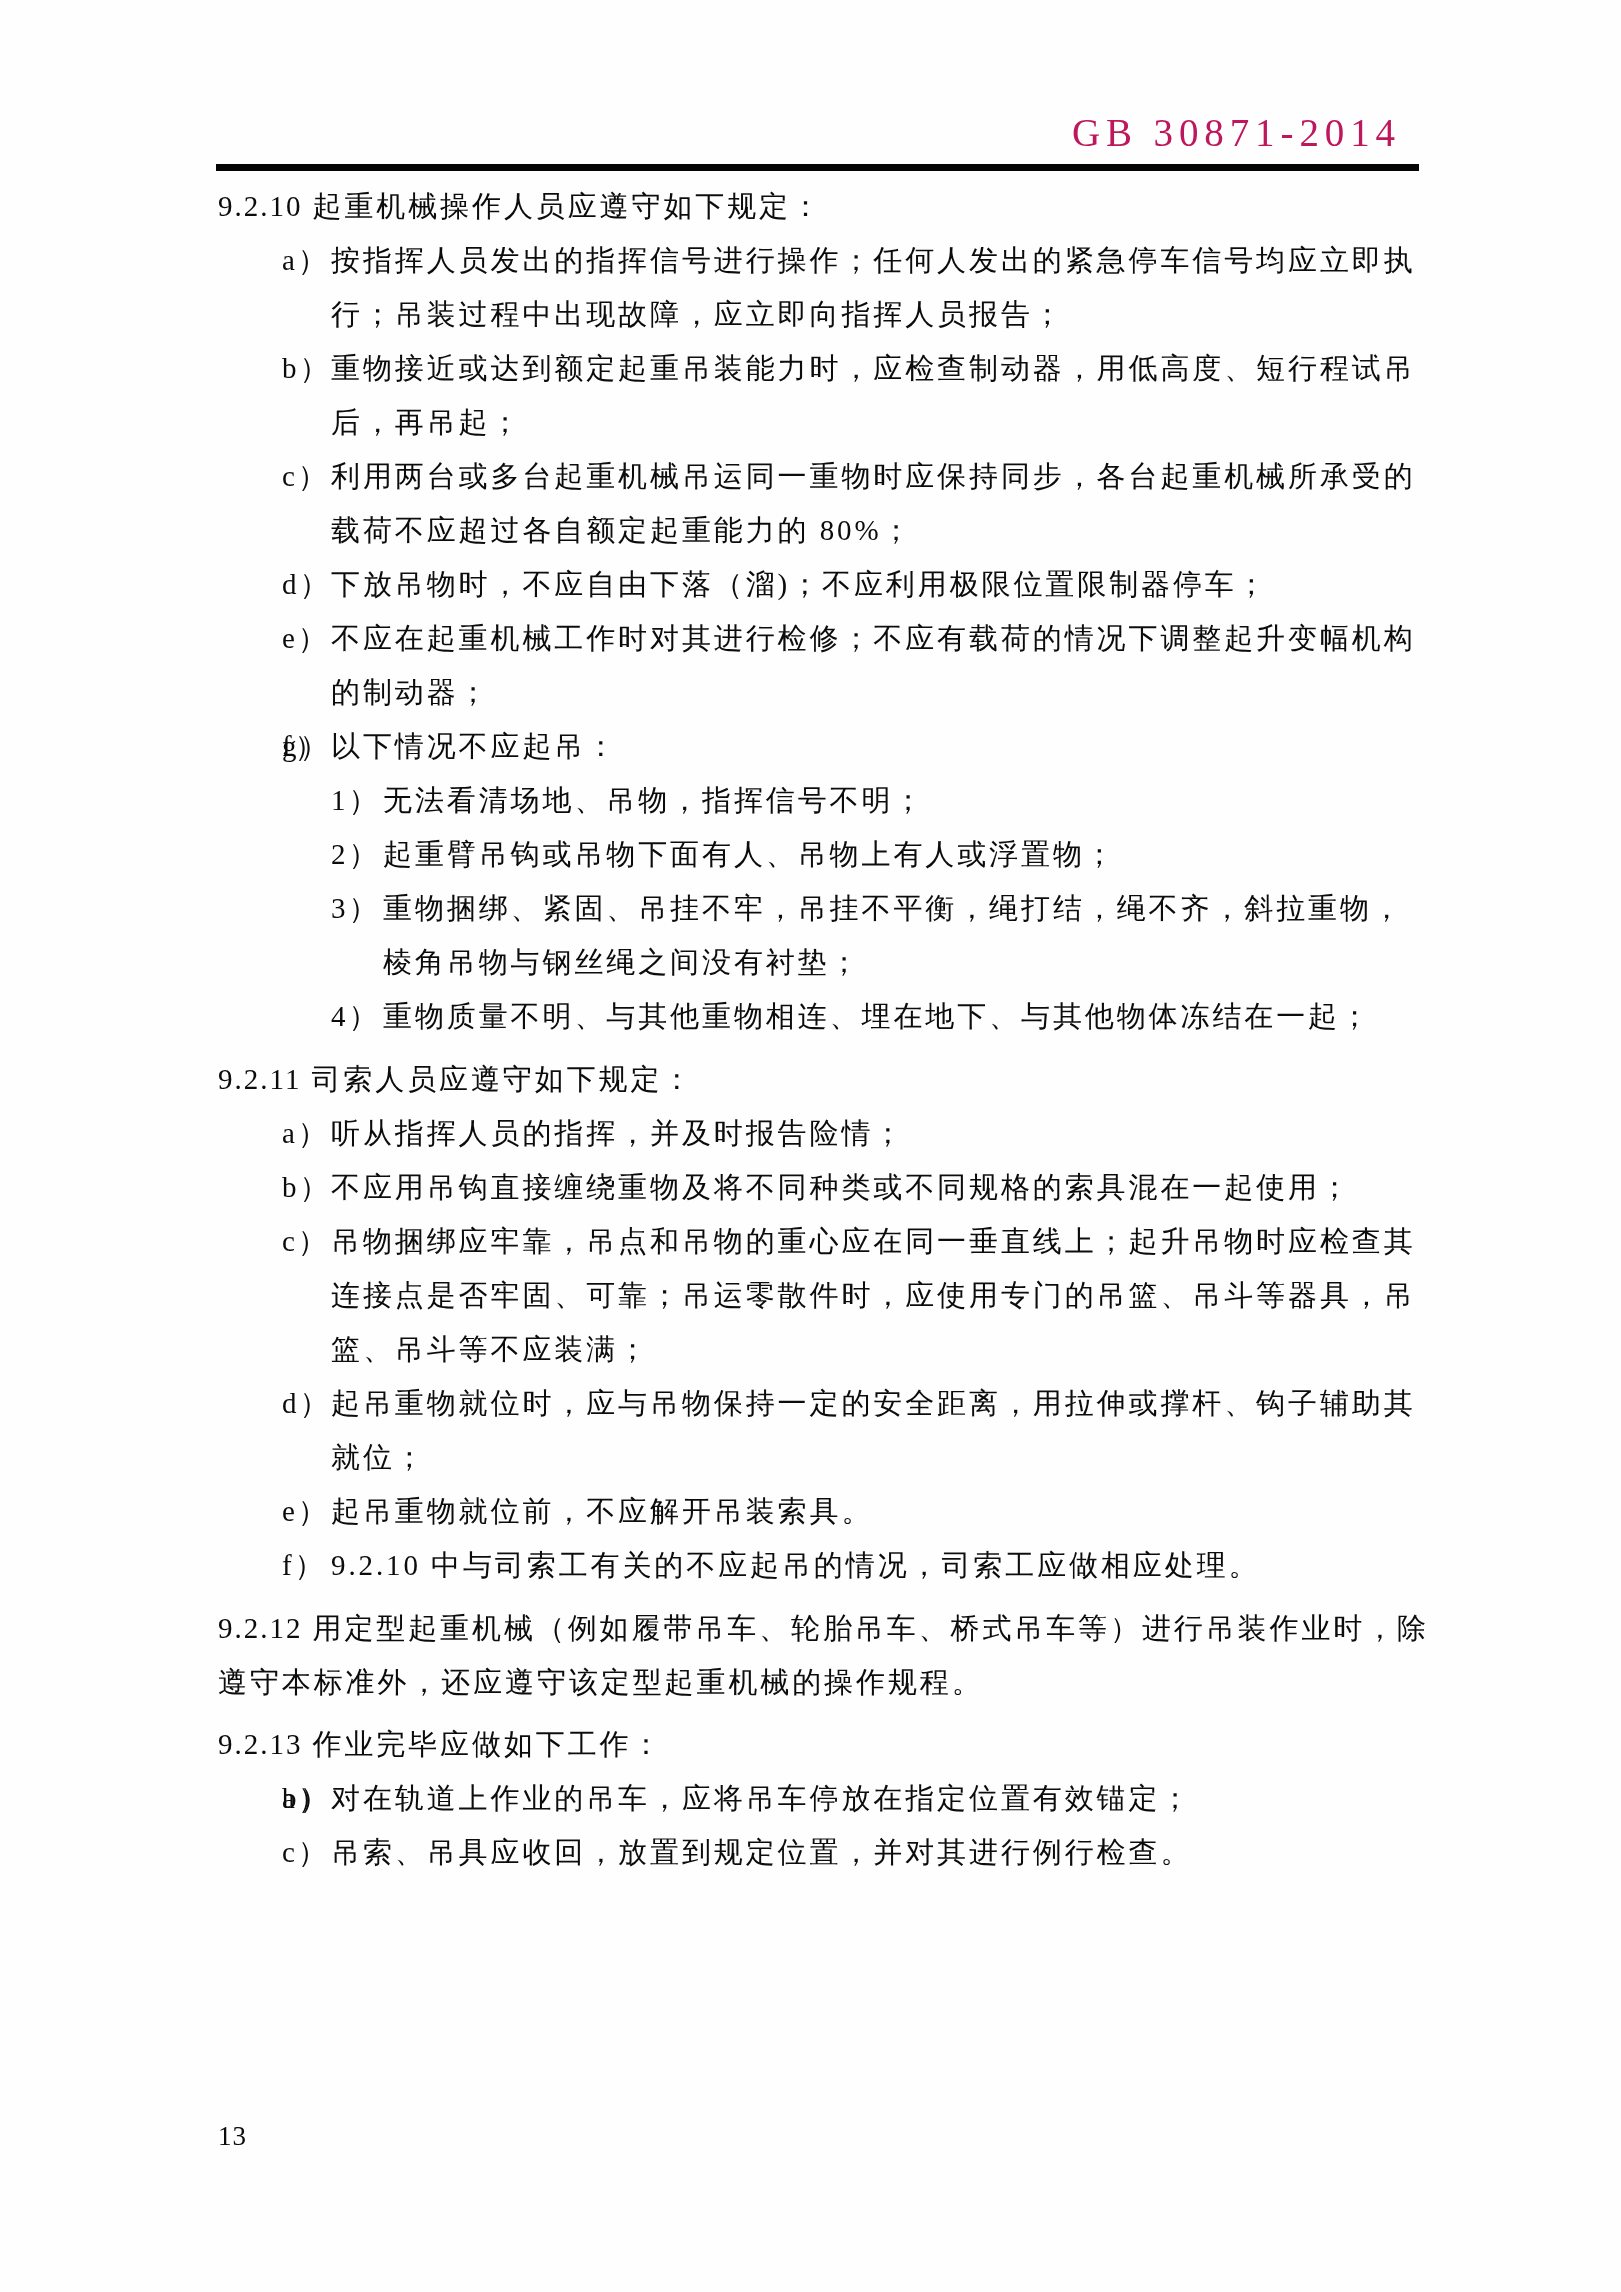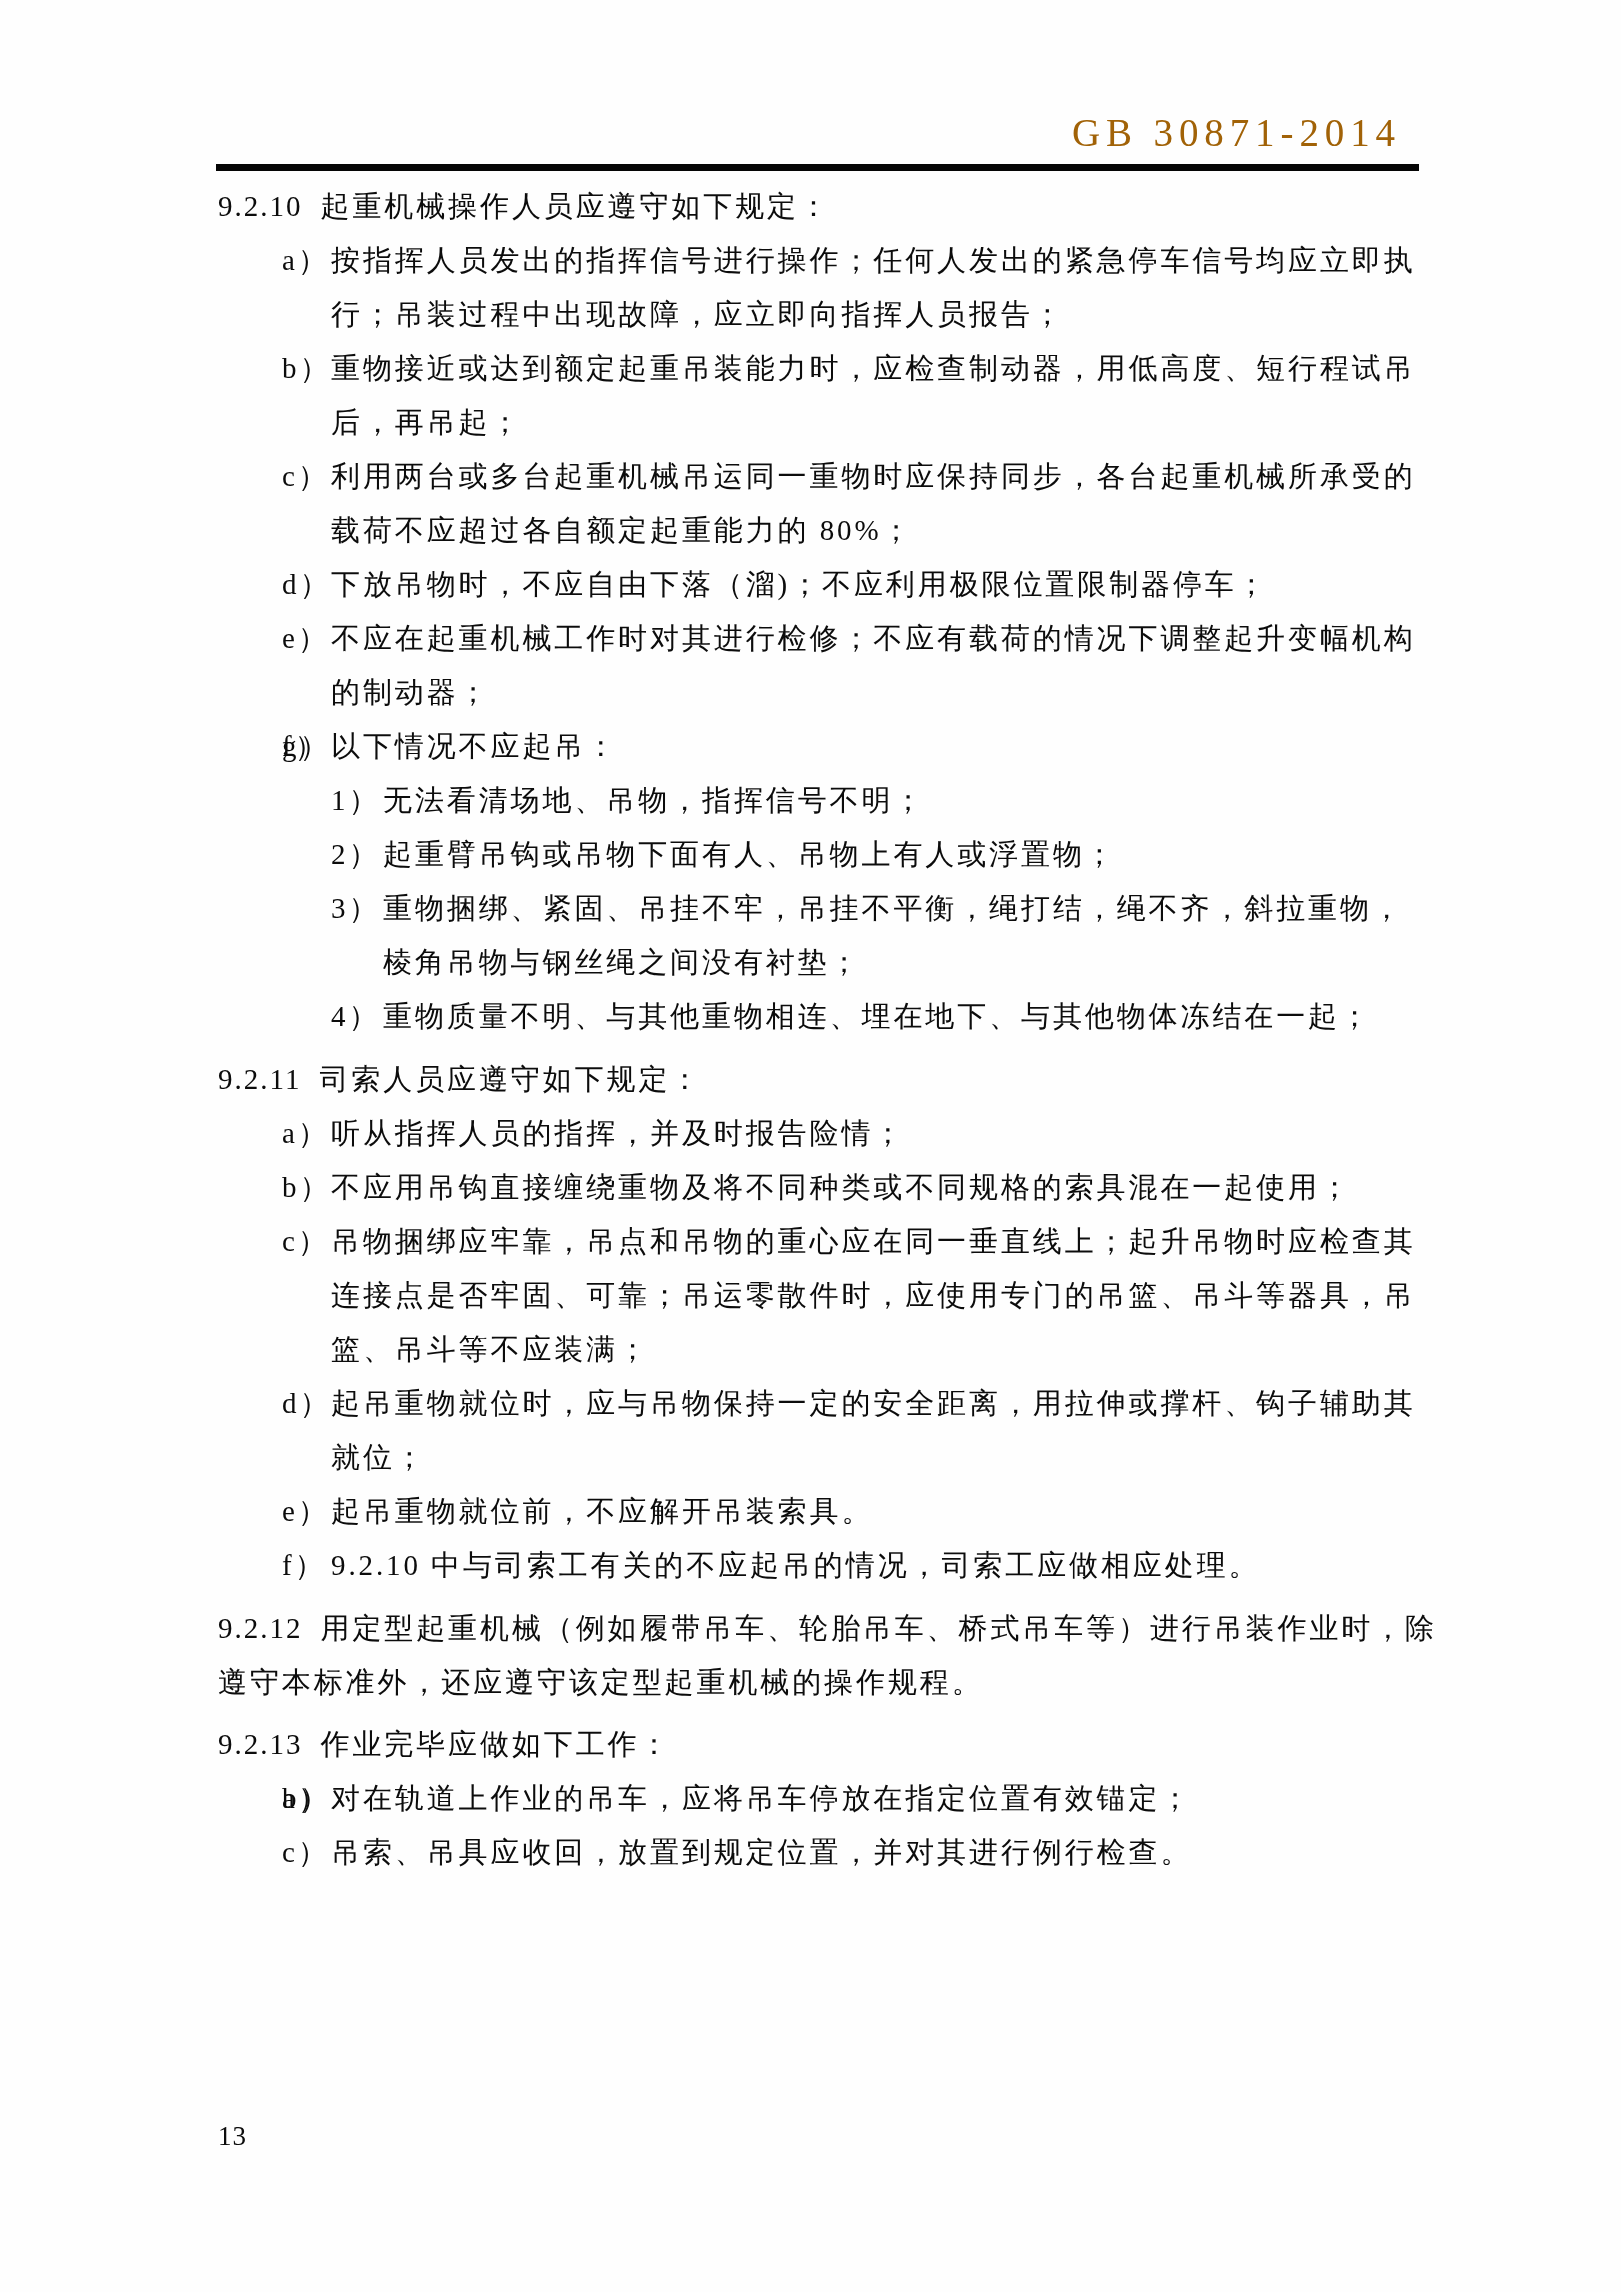--- a/index.html
+++ b/index.html
@@ -14,21 +14,21 @@
     background: #fefefe;
     color: #0c0c0c;
     overflow: hidden;
   }
   .std-code {
     position: absolute;
     top: 110px; right: 220px;
     font-size: 39px; line-height: 45px;
     letter-spacing: 5.9px;
     white-space: nowrap;
-    color: #a16207;
+    color: #be185d;
   }
   .rule {
     position: absolute;
     left: 216px; top: 164px;
     width: 1203px; height: 6.9px;
     background: #050505;
   }
   .content {
     position: absolute;
     left: 218px; top: 179px;
@@ -36,21 +36,21 @@
     font-size: 29px;
     line-height: 54px;
     letter-spacing: 2.9px;
     text-align: left;
     color: #0c0c0c;
   }
   .section { margin: 0; }
   .section + .section { margin-top: 8.8px; }
   p.para { margin: 0; }
   p.wide { width: 1237px; }
-  .sec-num { margin-right: 18px; letter-spacing: 2px; }
+  .sec-num { margin-right: 10px; letter-spacing: 2px; }
   .item { position: relative; padding-left: 113px; }
   .item > .item-label { position: absolute; left: 64px; top: 0; }
   .subitem { position: relative; padding-left: 165px; }
   .subitem > .item-label { position: absolute; left: 113px; top: 0; }
   .page-num {
     position: absolute;
     left: 218px; top: 2120px;
     width: 1201px;
     text-align: left;
     font-size: 27px; line-height: 33px;

